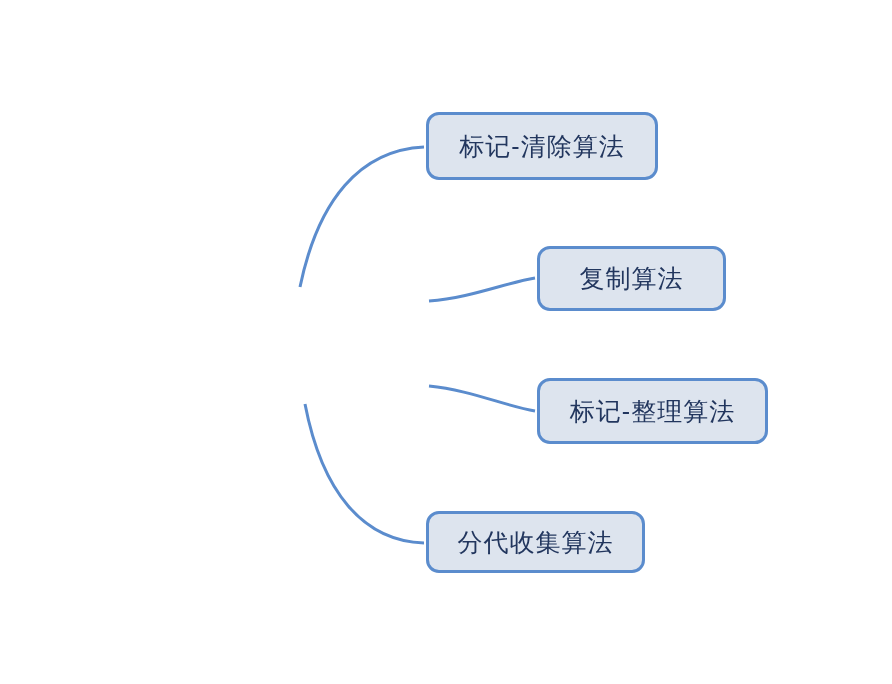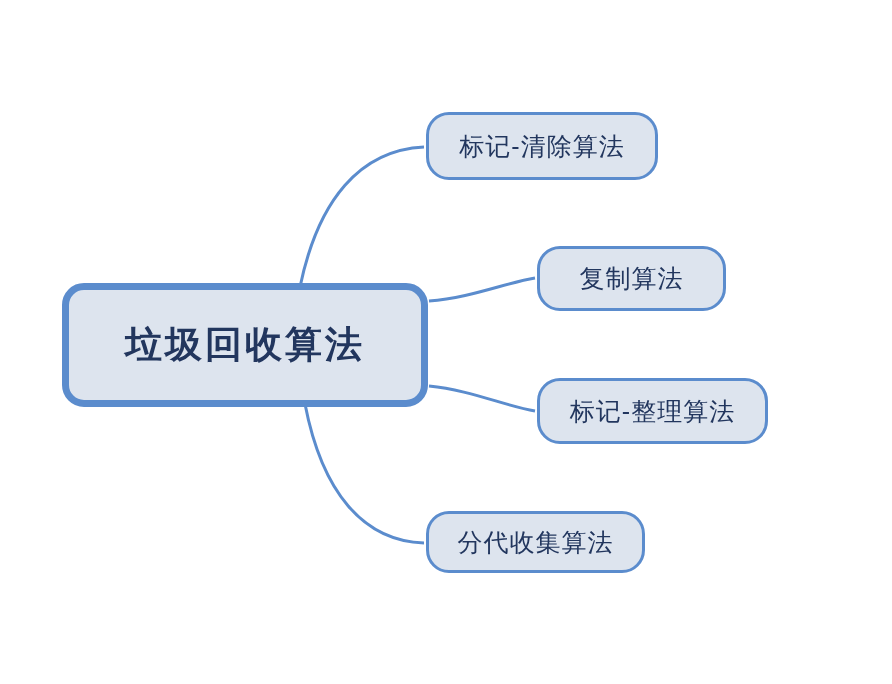--- a/index.html
+++ b/index.html
@@ -43,21 +43,21 @@
     height: 124px;
     border-width: 7px;
     border-radius: 22px;
     font-size: 37px;
     font-weight: bold;
     letter-spacing: 3px;
     z-index: 3;
   }
   .node-branch {
     border-width: 3.5px;
-    border-radius: 23px;
+    border-radius: 13px;
     font-size: 25px;
     font-weight: normal;
     z-index: 3;
   }
   .node-b0 { left: 426px; top: 112px; width: 232px; height: 68px; }
   .node-b1 { left: 537px; top: 246px; width: 189px; height: 65px; }
   .node-b2 { left: 537px; top: 378px; width: 231px; height: 66px; }
   .node-b3 { left: 426px; top: 511px; width: 219px; height: 62px; }
 </style>
 </head>
@@ -65,23 +65,20 @@
 
 <div id="canvas">
 
   <svg id="connectors" viewBox="0 0 892 684" width="892" height="684" xmlns="http://www.w3.org/2000/svg">
     <path d="M 300 287 C 318 200 360 150 424 147" fill="none" stroke="#5b8ccd" stroke-width="3"></path>
     <path d="M 429 301 C 470 298 505 283 535 278" fill="none" stroke="#5b8ccd" stroke-width="3"></path>
     <path d="M 429 386 C 470 390 505 406 535 411" fill="none" stroke="#5b8ccd" stroke-width="3"></path>
     <path d="M 305 404 C 322 492 363 541 424 543" fill="none" stroke="#5b8ccd" stroke-width="3"></path>
   </svg>
 
-  <div class="node node-root">
-    <span>垃圾回收算法</span>
-  </div>
 
   <div class="node node-branch node-b0">
     <span>标记-清除算法</span>
   </div>
 
   <div class="node node-branch node-b1">
     <span>复制算法</span>
   </div>
 
   <div class="node node-branch node-b2">

